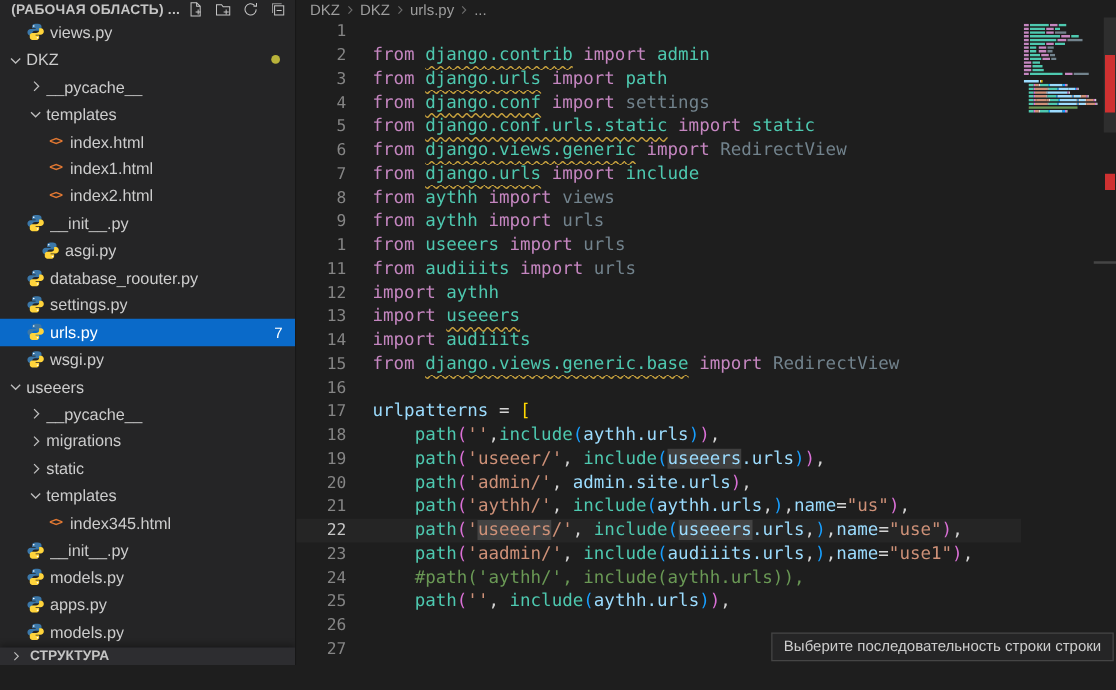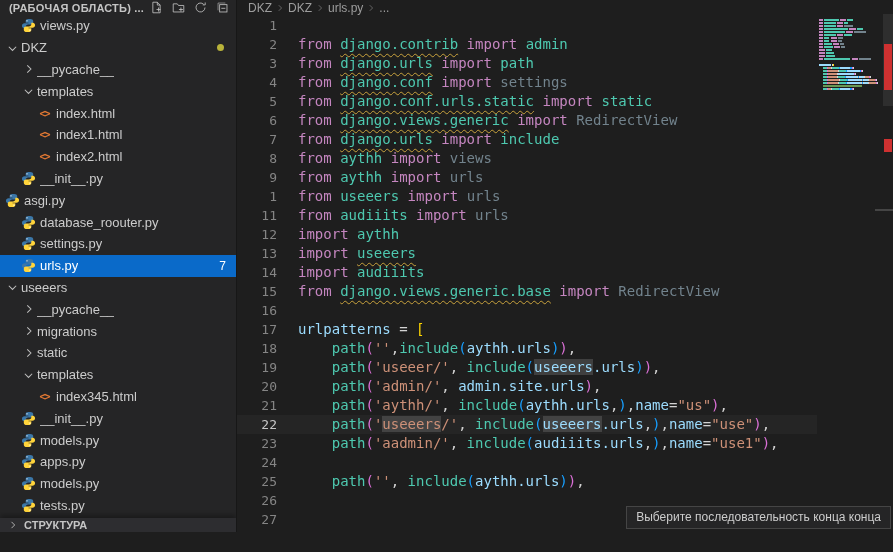--- a/index.html
+++ b/index.html
@@ -151,21 +151,21 @@
           <span class="fic">
             <svg width="15" height="15" viewBox="0 0 16 16">
               <path fill="#3b77a8" d="M7.9 1C6 1 5 1.9 5 3.2V5h3v.6H3.8C2.2 5.6 1 6.7 1 8.3 1 9.9 2 11 3.4 11H5V9.4C5 8 6.2 7 7.6 7h3.2C12 7 13 6.1 13 5V3.2C13 1.9 11.7 1 9.9 1h-2z"></path>
               <circle cx="6.4" cy="3" r=".7" fill="#fff"></circle>
               <path fill="#ffd43b" d="M8.1 15c1.9 0 2.9-.9 2.9-2.2V11H8v-.6h4.2c1.6 0 2.8-1.1 2.8-2.7 0-1.6-1-2.7-2.4-2.7H11v1.6C11 8 9.8 9 8.4 9H5.2C4 9 3 9.9 3 11v1.8C3 14.1 4.3 15 6.1 15h2z"></path>
               <circle cx="9.6" cy="13" r=".7" fill="#fff"></circle>
             </svg>
           </span>
           <span class="lbl">__init__.py</span>
         </div>
-        <div class="row" style="padding-left: 4px;">
+        <div class="row" style="padding-left: 20px; margin-left: 12px;">
           <span class="fic">
             <svg width="15" height="15" viewBox="0 0 16 16">
               <path fill="#3b77a8" d="M7.9 1C6 1 5 1.9 5 3.2V5h3v.6H3.8C2.2 5.6 1 6.7 1 8.3 1 9.9 2 11 3.4 11H5V9.4C5 8 6.2 7 7.6 7h3.2C12 7 13 6.1 13 5V3.2C13 1.9 11.7 1 9.9 1h-2z"></path>
               <circle cx="6.4" cy="3" r=".7" fill="#fff"></circle>
               <path fill="#ffd43b" d="M8.1 15c1.9 0 2.9-.9 2.9-2.2V11H8v-.6h4.2c1.6 0 2.8-1.1 2.8-2.7 0-1.6-1-2.7-2.4-2.7H11v1.6C11 8 9.8 9 8.4 9H5.2C4 9 3 9.9 3 11v1.8C3 14.1 4.3 15 6.1 15h2z"></path>
               <circle cx="9.6" cy="13" r=".7" fill="#fff"></circle>
             </svg>
           </span>
           <span class="lbl">asgi.py</span>
         </div>
@@ -195,20 +195,31 @@
           <span class="fic">
             <svg width="15" height="15" viewBox="0 0 16 16">
               <path fill="#3b77a8" d="M7.9 1C6 1 5 1.9 5 3.2V5h3v.6H3.8C2.2 5.6 1 6.7 1 8.3 1 9.9 2 11 3.4 11H5V9.4C5 8 6.2 7 7.6 7h3.2C12 7 13 6.1 13 5V3.2C13 1.9 11.7 1 9.9 1h-2z"></path>
               <circle cx="6.4" cy="3" r=".7" fill="#fff"></circle>
               <path fill="#ffd43b" d="M8.1 15c1.9 0 2.9-.9 2.9-2.2V11H8v-.6h4.2c1.6 0 2.8-1.1 2.8-2.7 0-1.6-1-2.7-2.4-2.7H11v1.6C11 8 9.8 9 8.4 9H5.2C4 9 3 9.9 3 11v1.8C3 14.1 4.3 15 6.1 15h2z"></path>
               <circle cx="9.6" cy="13" r=".7" fill="#fff"></circle>
             </svg>
           </span>
           <span class="lbl">urls.py</span>
           <span class="badge">7</span>
+        </div>
+        <div class="row" style="padding-left: 20px;">
+          <span class="fic">
+            <svg width="15" height="15" viewBox="0 0 16 16">
+              <path fill="#3b77a8" d="M7.9 1C6 1 5 1.9 5 3.2V5h3v.6H3.8C2.2 5.6 1 6.7 1 8.3 1 9.9 2 11 3.4 11H5V9.4C5 8 6.2 7 7.6 7h3.2C12 7 13 6.1 13 5V3.2C13 1.9 11.7 1 9.9 1h-2z"></path>
+              <circle cx="6.4" cy="3" r=".7" fill="#fff"></circle>
+              <path fill="#ffd43b" d="M8.1 15c1.9 0 2.9-.9 2.9-2.2V11H8v-.6h4.2c1.6 0 2.8-1.1 2.8-2.7 0-1.6-1-2.7-2.4-2.7H11v1.6C11 8 9.8 9 8.4 9H5.2C4 9 3 9.9 3 11v1.8C3 14.1 4.3 15 6.1 15h2z"></path>
+              <circle cx="9.6" cy="13" r=".7" fill="#fff"></circle>
+            </svg>
+          </span>
+          <span class="lbl">wsgi.py</span>
         </div>
         <div class="row" style="padding-left: 4px;">
           <span class="tw open">
             <svg width="14" height="14" viewBox="0 0 16 16">
               <path d="M6 3.8 10.2 8 6 12.2" fill="none" stroke="currentColor" stroke-width="1.2"></path>
             </svg>
           </span>
           <span class="lbl">useeers</span>
         </div>
         <div class="row" style="padding-left: 20px;">
@@ -354,21 +365,21 @@
         <div class="cl"><span class="num">14</span><span><span class="t-k">import</span><span class="t-p"> </span><span class="t-m">audiiits</span></span></div>
         <div class="cl"><span class="num">15</span><span><span class="t-k">from</span><span class="t-p"> </span><span class="t-w">django.views.generic.base</span><span class="t-p"> </span><span class="t-k">import</span><span class="t-p"> </span><span class="t-d">RedirectView</span></span></div>
         <div class="cl"><span class="num">16</span><span></span></div>
         <div class="cl"><span class="num">17</span><span><span class="t-v">urlpatterns</span><span class="t-p"> = </span><span class="t-b1">[</span></span></div>
         <div class="cl"><span class="num">18</span><span><span class="t-p">    </span><span class="t-m">path</span><span class="t-b2">(</span><span class="t-s">''</span><span class="t-p">,</span><span class="t-m">include</span><span class="t-b3">(</span><span class="t-v">aythh.urls</span><span class="t-b3">)</span><span class="t-b2">)</span><span class="t-p">,</span></span></div>
         <div class="cl"><span class="num">19</span><span><span class="t-p">    </span><span class="t-m">path</span><span class="t-b2">(</span><span class="t-s">'useeer/'</span><span class="t-p">, </span><span class="t-m">include</span><span class="t-b3">(</span><span class="t-hv">useeers</span><span class="t-v">.urls</span><span class="t-b3">)</span><span class="t-b2">)</span><span class="t-p">,</span></span></div>
         <div class="cl"><span class="num">20</span><span><span class="t-p">    </span><span class="t-m">path</span><span class="t-b2">(</span><span class="t-s">'admin/'</span><span class="t-p">, </span><span class="t-v">admin.site.urls</span><span class="t-b2">)</span><span class="t-p">,</span></span></div>
         <div class="cl"><span class="num">21</span><span><span class="t-p">    </span><span class="t-m">path</span><span class="t-b2">(</span><span class="t-s">'aythh/'</span><span class="t-p">, </span><span class="t-m">include</span><span class="t-b3">(</span><span class="t-v">aythh.urls</span><span class="t-p">,</span><span class="t-b3">)</span><span class="t-p">,</span><span class="t-v">name</span><span class="t-p">=</span><span class="t-s">"us"</span><span class="t-b2">)</span><span class="t-p">,</span></span></div>
         <div class="cl cur"><span class="num">22</span><span><span class="t-p">    </span><span class="t-m">path</span><span class="t-b2">(</span><span class="t-s">'</span><span class="t-hs">useeers</span><span class="t-s">/'</span><span class="t-p">, </span><span class="t-m">include</span><span class="t-b3">(</span><span class="t-hv">useeers</span><span class="t-v">.urls</span><span class="t-p">,</span><span class="t-b3">)</span><span class="t-p">,</span><span class="t-v">name</span><span class="t-p">=</span><span class="t-s">"use"</span><span class="t-b2">)</span><span class="t-p">,</span></span></div>
         <div class="cl"><span class="num">23</span><span><span class="t-p">    </span><span class="t-m">path</span><span class="t-b2">(</span><span class="t-s">'aadmin/'</span><span class="t-p">, </span><span class="t-m">include</span><span class="t-b3">(</span><span class="t-v">audiiits.urls</span><span class="t-p">,</span><span class="t-b3">)</span><span class="t-p">,</span><span class="t-v">name</span><span class="t-p">=</span><span class="t-s">"use1"</span><span class="t-b2">)</span><span class="t-p">,</span></span></div>
-        <div class="cl"><span class="num">24</span></div>
+        <div class="cl"><span class="num">24</span><span><span class="t-c">    #path('aythh/', include(aythh.urls)),</span></span></div>
         <div class="cl"><span class="num">25</span><span><span class="t-p">    </span><span class="t-m">path</span><span class="t-b2">(</span><span class="t-s">''</span><span class="t-p">, </span><span class="t-m">include</span><span class="t-b3">(</span><span class="t-v">aythh.urls</span><span class="t-b3">)</span><span class="t-b2">)</span><span class="t-p">,</span></span></div>
         <div class="cl"><span class="num">26</span><span></span></div>
         <div class="cl"><span class="num">27</span><span></span></div>
         <div class="cl"><span class="num">28</span><span></span></div>
       </div>
     <div class="minimap">
         <div class="mml"></div>
         <div class="mml"><span class="t-k" style="width: 4.2px;"></span><span class="sp" style="width: 1.05px;"></span><span class="t-w" style="width: 14.7px;"></span><span class="sp" style="width: 1.05px;"></span><span class="t-k" style="width: 6.3px;"></span><span class="sp" style="width: 1.05px;"></span><span class="t-m" style="width: 5.25px;"></span></div>
         <div class="mml"><span class="t-k" style="width: 4.2px;"></span><span class="sp" style="width: 1.05px;"></span><span class="t-w" style="width: 11.55px;"></span><span class="sp" style="width: 1.05px;"></span><span class="t-k" style="width: 6.3px;"></span><span class="sp" style="width: 1.05px;"></span><span class="t-m" style="width: 4.2px;"></span></div>
         <div class="mml"><span class="t-k" style="width: 4.2px;"></span><span class="sp" style="width: 1.05px;"></span><span class="t-w" style="width: 11.55px;"></span><span class="sp" style="width: 1.05px;"></span><span class="t-k" style="width: 6.3px;"></span><span class="sp" style="width: 1.05px;"></span><span class="t-d" style="width: 8.4px;"></span></div>
@@ -396,16 +407,16 @@
         <div class="mml"></div>
         <div class="mml"></div>
         <div class="mml"></div>
       </div>
     <div class="ruler">
       <div class="slider"></div>
       <div class="mark-r1"></div>
       <div class="mark-r2"></div>
       <div class="hline"></div>
     </div>
-    <div class="tooltip">Выберите последовательность конца конца</div>
+    <div class="tooltip">Выберите последовательность строки строки</div>
   </main>
 
 </div>
 
 </body></html>

